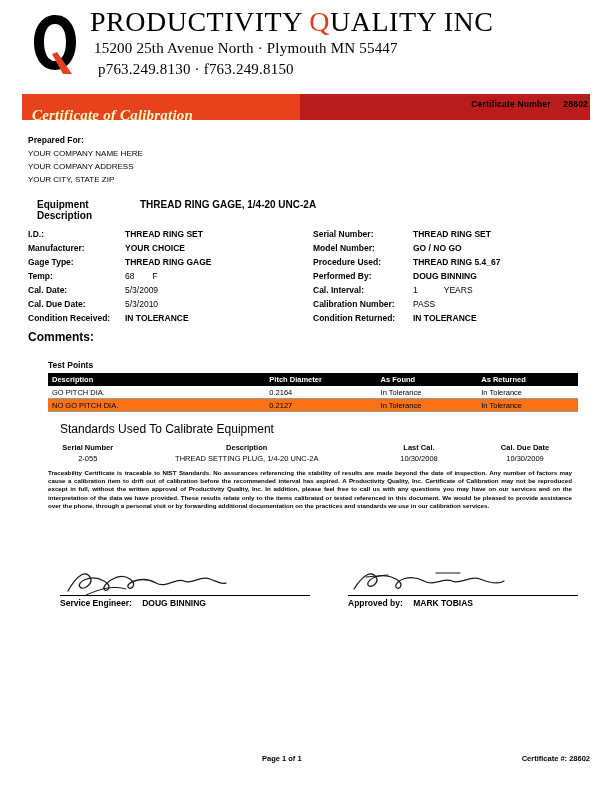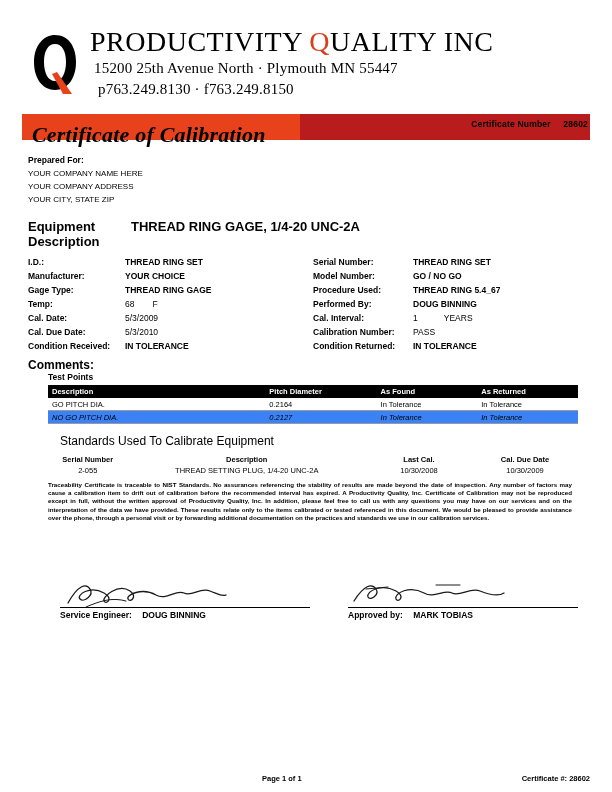--- a/index.html
+++ b/index.html
@@ -20,21 +20,21 @@
     width: 612px;
     height: 792px;
     box-sizing: border-box;
     padding: 0;
   }
 
   
   .header {
     position: relative;
     height: 82px;
-    margin: 24px 22px 0 22px;
+    margin: 4px 22px 0 22px;
   }
   .logo {
     position: absolute;
     left: 8px;
     top: 8px;
     width: 48px;
     height: 62px;
   }
   .logo svg { display: block; }
   .company-title {
@@ -69,25 +69,25 @@
   
   .titlebar {
     position: relative;
     margin: 8px 22px 0 22px;
     height: 26px;
     background: #e8421d;
     display: flex;
     align-items: center;
   }
   .titlebar .cert-title {
-    color: #000000;
+    color: #fef9c3;
     font-family: "Liberation Serif", serif;
     font-weight: bold;
     font-style: italic;
-    font-size: 22px;
+    font-size: 15px;
     margin-left: 10px;
     letter-spacing: 0.2px;
     margin-top: 16px;
   }
   .titlebar .white-block {
     position: absolute;
     right: 0;
     top: 0;
     height: 26px;
     width: 290px;
@@ -112,22 +112,22 @@
 
   .prepared-for {
     margin-left: 6px;
     font-size: 8px;
     line-height: 13px;
   }
   .prepared-for .bold { font-weight: bold; font-size: 8.5px; }
 
   .equip-desc {
     margin-top: 13px;
-    margin-left: 6px;
-    font-size: 13px;
+    margin-left: 15px;
+    font-size: 10px;
     font-weight: bold;
     display: flex;
   }
   .equip-desc .lbl { width: 103px; }
   .equip-desc .val { font-weight: bold; }
 
   .two-col {
     margin-top: 8px;
     margin-left: 6px;
     display: flex;
@@ -155,21 +155,21 @@
 
   .comments {
     margin-top: 3px;
     margin-left: 6px;
     font-size: 12px;
     font-weight: bold;
   }
 
   
   .testpoints {
-    margin-top: 0;
+    margin-top: 16px;
     margin-left: 26px;
     width: 530px;
   }
   .tp-title {
     font-size: 8.5px;
     font-weight: bold;
     margin-bottom: 3px;
   }
   table.tp {
     border-collapse: collapse;
@@ -182,21 +182,21 @@
     text-align: left;
     font-weight: bold;
     padding: 2px 4px;
     font-size: 7.5px;
   }
   table.tp tbody td {
     padding: 1.5px 4px;
     border-bottom: 1px solid #9a9a9a;
     font-size: 7.5px;
   }
-  table.tp tbody tr.alt td { background: #3b82f6; font-style: italic; }
+  table.tp tbody tr.alt td { background: #f97316; }
   .c1 { width: 41%; }
   .c2 { width: 21%; }
   .c3 { width: 19%; }
   .c4 { width: 19%; }
 
   
   .standards {
     margin-top: 10px;
     margin-left: 26px;
     width: 530px;

